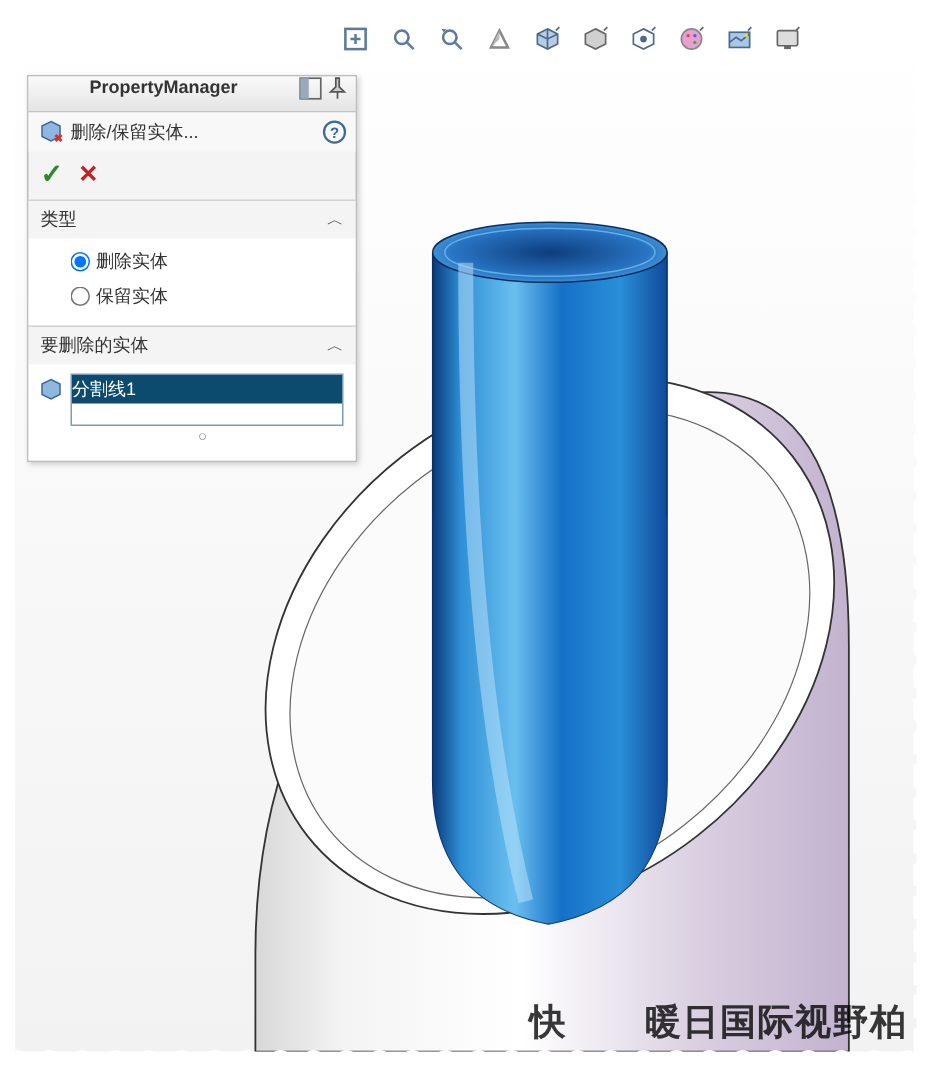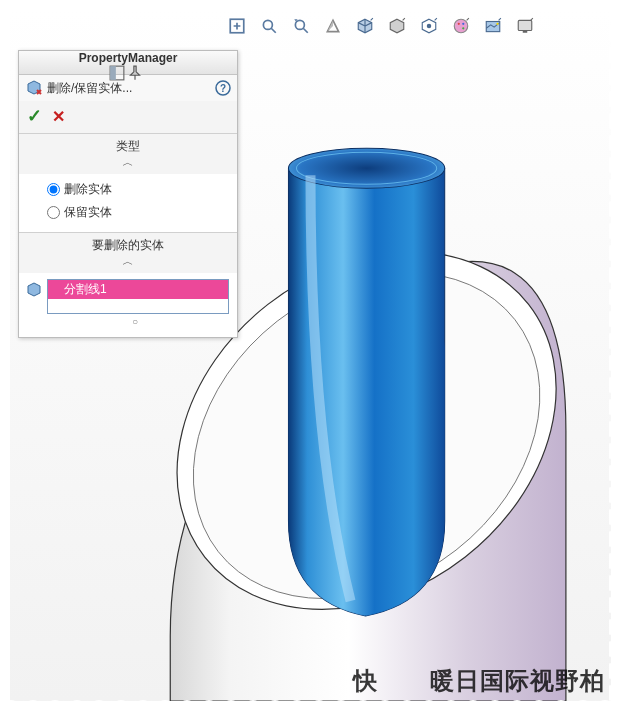--- a/index.html
+++ b/index.html
@@ -4,42 +4,42 @@
 <style>
   * { box-sizing: border-box; margin: 0; padding: 0; font-family: "Microsoft YaHei", Arial, sans-serif; }
   body { width: 621px; height: 711px; background: #fff; position: relative; overflow: hidden; }
   .stamp-border { position: absolute; inset: 0; pointer-events: none; z-index: 50; }
   .stamp-border svg { width: 100%; height: 100%; }
   .canvas-area { position: absolute; inset: 10px; background: linear-gradient(to bottom, #fff, #f2f2f2); }
   .toolbar { position: absolute; top: 14px; left: 160px; right: 20px; height: 24px; display: flex; gap: 14px; align-items: center; justify-content: center; }
   .toolbar .tb-icon { width: 18px; height: 18px; display: flex; align-items: center; justify-content: center; color: #5a5a5a; cursor: pointer; }
   .toolbar .tb-icon svg { width: 18px; height: 18px; }
   .panel { position: absolute; top: 50px; left: 18px; width: 220px; background: #f4f4f4; border: 1px solid #bcbcbc; box-shadow: 1px 1px 4px rgba(0,0,0,0.2); z-index: 30; }
-  .panel-title-row { display: flex; align-items: center; background: linear-gradient(#fafafa,#e4e4e4); border-bottom: 1px solid #c4c4c4; height: 24px; flex-direction: column; }
+  .panel-title-row { display: flex; align-items: flex-start; background: linear-gradient(#fafafa,#e4e4e4); border-bottom: 1px solid #c4c4c4; height: 24px; }
   .panel-title { flex: 1; text-align: center; font-weight: bold; font-size: 12px; color: #333; }
   .panel-title-icons { display: flex; gap: 2px; padding-right: 4px; }
   .pt-icon { width: 16px; height: 16px; display:flex; align-items:center; justify-content:center; cursor:pointer; }
   .feature-row { display: flex; align-items: center; padding: 4px 6px; background: #f8f8f8; }
   .feature-icon { width: 18px; height: 18px; margin-right: 4px; }
   .feature-name { flex: 1; font-size: 12px; font-weight: normal; color: #333; }
   .help-icon { width: 16px; height: 16px; cursor: pointer; }
   .okcancel-row { display: flex; align-items: center; gap: 10px; padding: 4px 8px 6px 8px; }
   .ok-btn { color: #2a8a2a; font-size: 18px; cursor: pointer; font-weight: bold; }
   .cancel-btn { color: #c62020; font-size: 16px; cursor: pointer; font-weight: bold; }
   .section { border-top: 1px solid #d0d0d0; }
-  .section-header { display: flex; align-items: center; justify-content: space-between; padding: 4px 8px; background: #f4f4f4; cursor: pointer; flex-direction: column; }
+  .section-header { display: flex; align-items: center; justify-content: space-between; padding: 4px 8px; background: #f4f4f4; cursor: pointer; }
   .section-title { font-size: 12px; color: #333; }
   .chevron { font-size: 11px; color: #555; }
   .section-body { padding: 4px 10px 8px 28px; background: #fff; }
   .radio-row { display: flex; align-items: center; gap: 4px; padding: 3px 0; font-size: 12px; color: #333; }
   .radio-row input { cursor: pointer; }
   .select-body { padding: 6px 8px 10px 6px; background: #fff; display: flex; align-items: flex-start; gap: 4px; }
   .sel-icon { width: 18px; height: 18px; flex-shrink: 0; margin-top: 2px; }
   .sel-list { flex: 1; border: 1px solid #7a9bc0; background: #fff; min-height: 32px; }
-  .sel-item { background: #ec4899; color: #fff; font-size: 12px; padding: 1px 16px; }
+  .sel-item { background: #0c4a6e; color: #fff; font-size: 12px; padding: 1px 0; }
   .sel-sep { text-align: center; font-size: 10px; color: #888; padding-top: 2px; letter-spacing: 6px; }
   .viewport-svg { position: absolute; top: 40px; left: 10px; right: 10px; bottom: 10px; z-index: 10; }
   .watermark { position: absolute; bottom: 14px; right: 16px; font-size: 24px; font-weight: bold; color: rgba(0,0,0,0.78); letter-spacing: 1px; z-index: 40; display: flex; align-items: center; }
   .watermark .gap { display:inline-block; width: 52px; }
 </style>
 </head>
 <body>
 
 <div class="canvas-area"></div>
 

